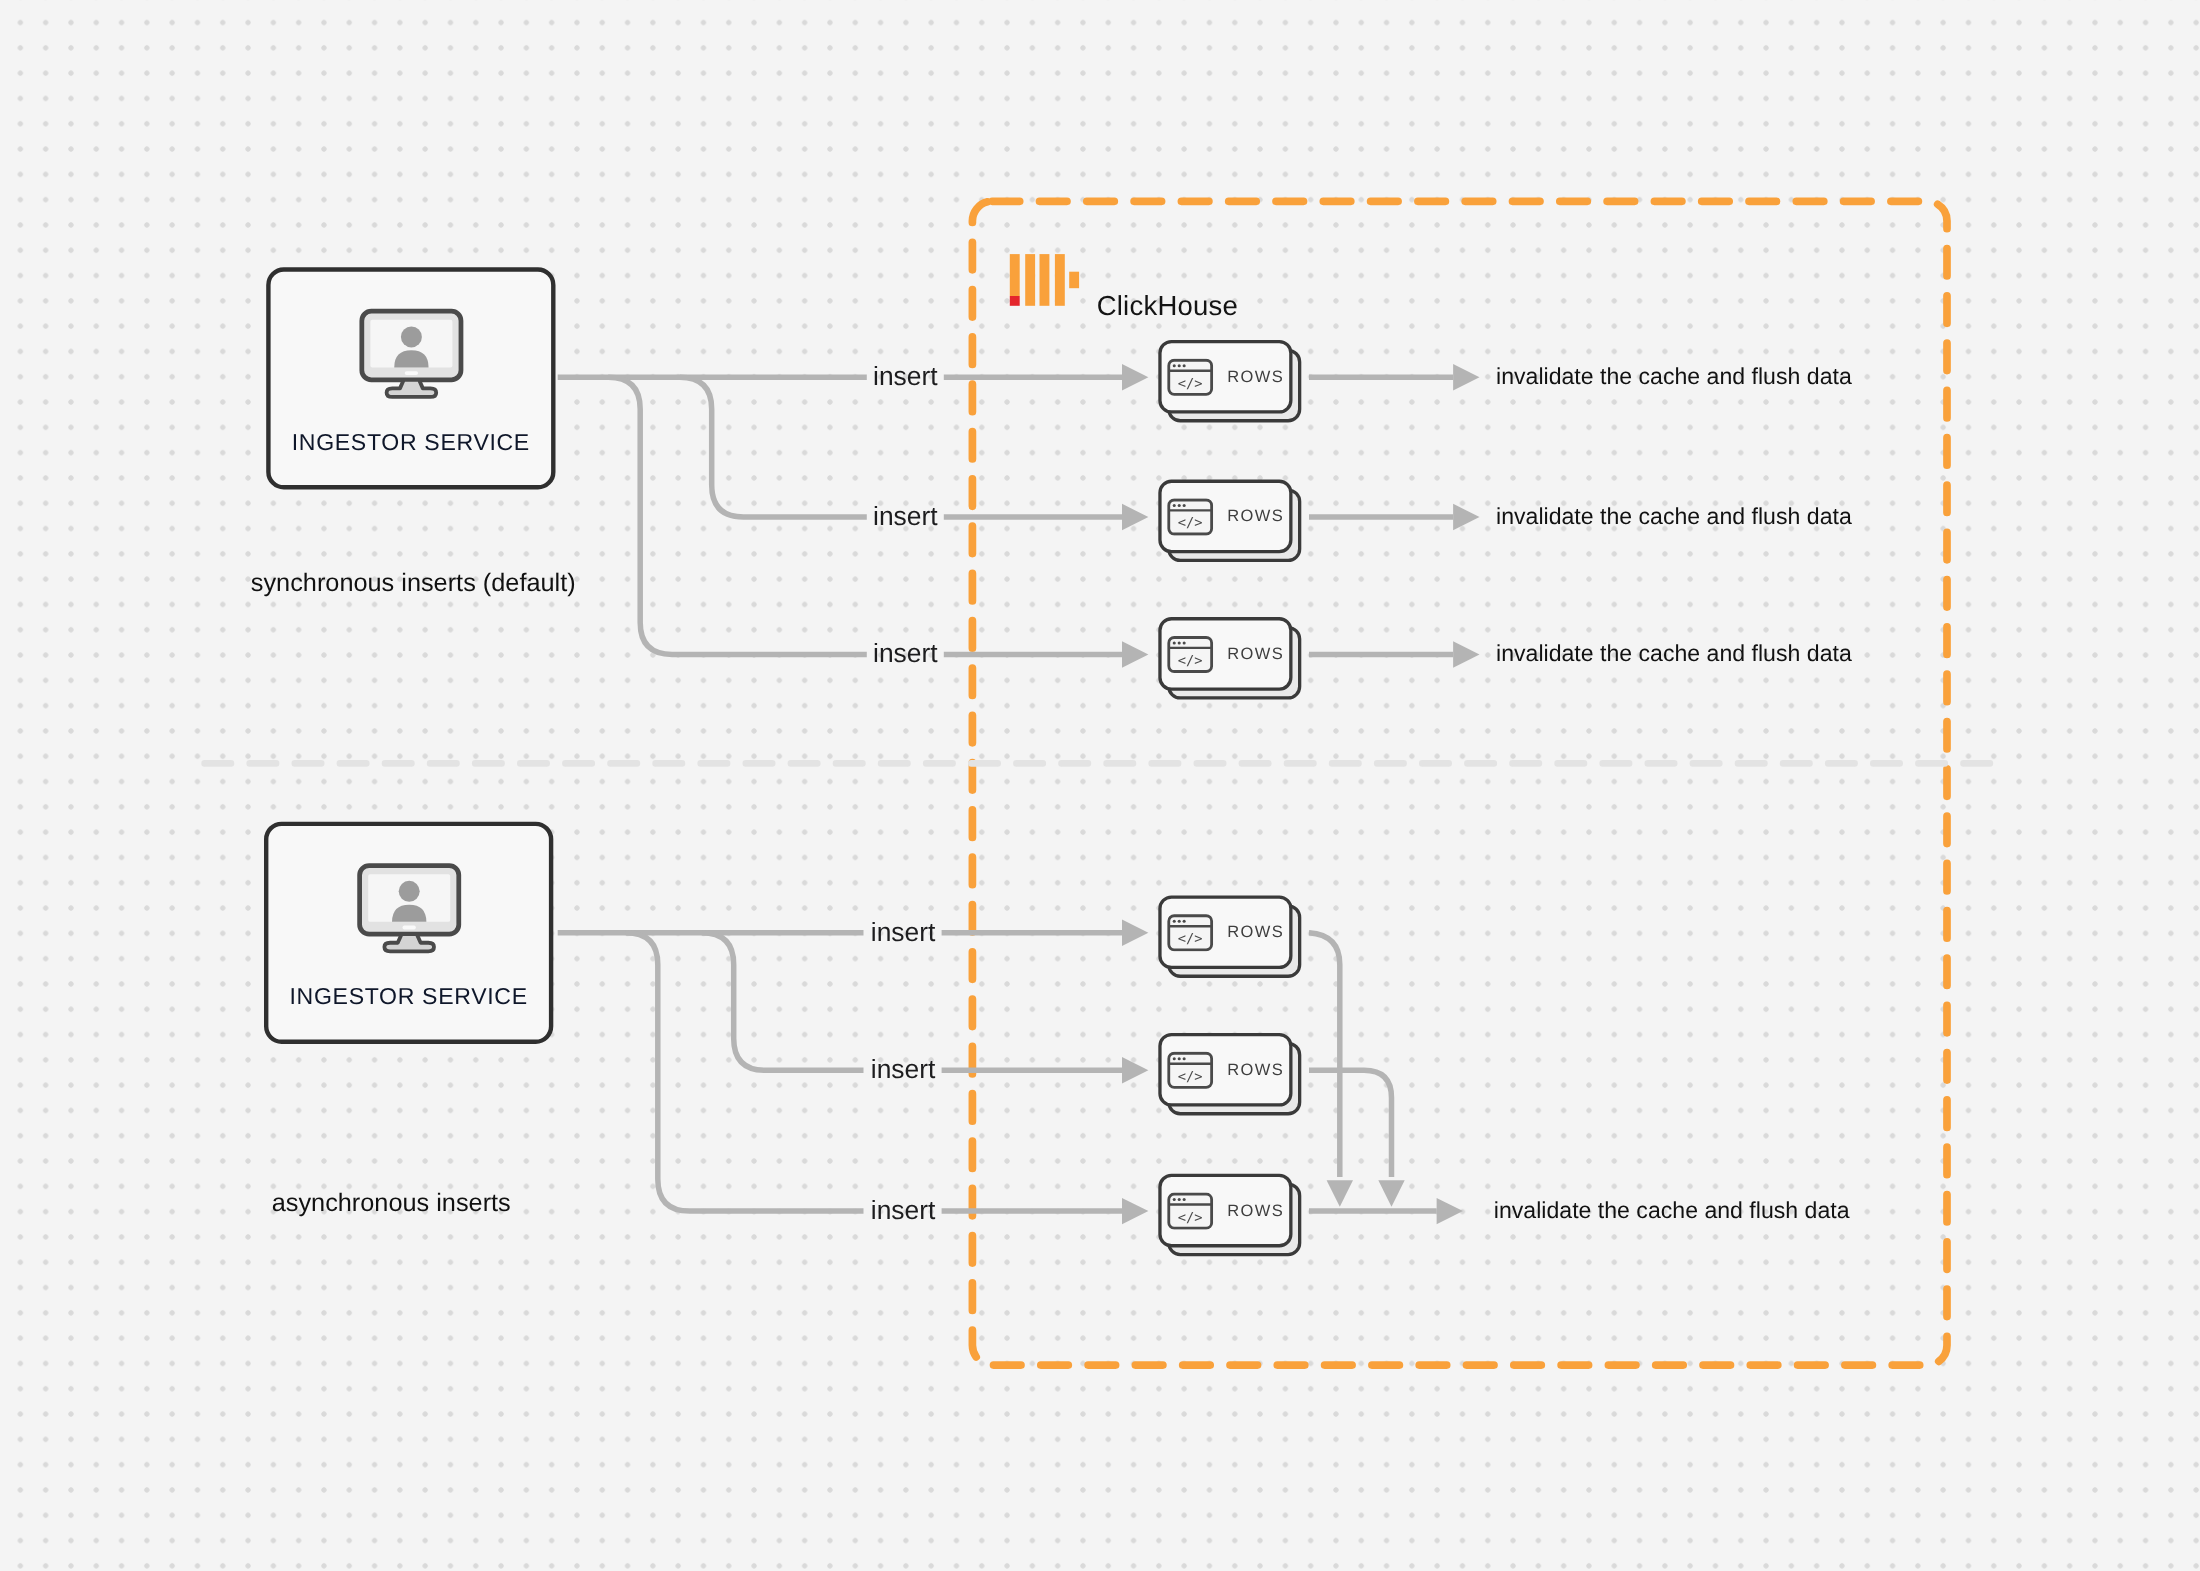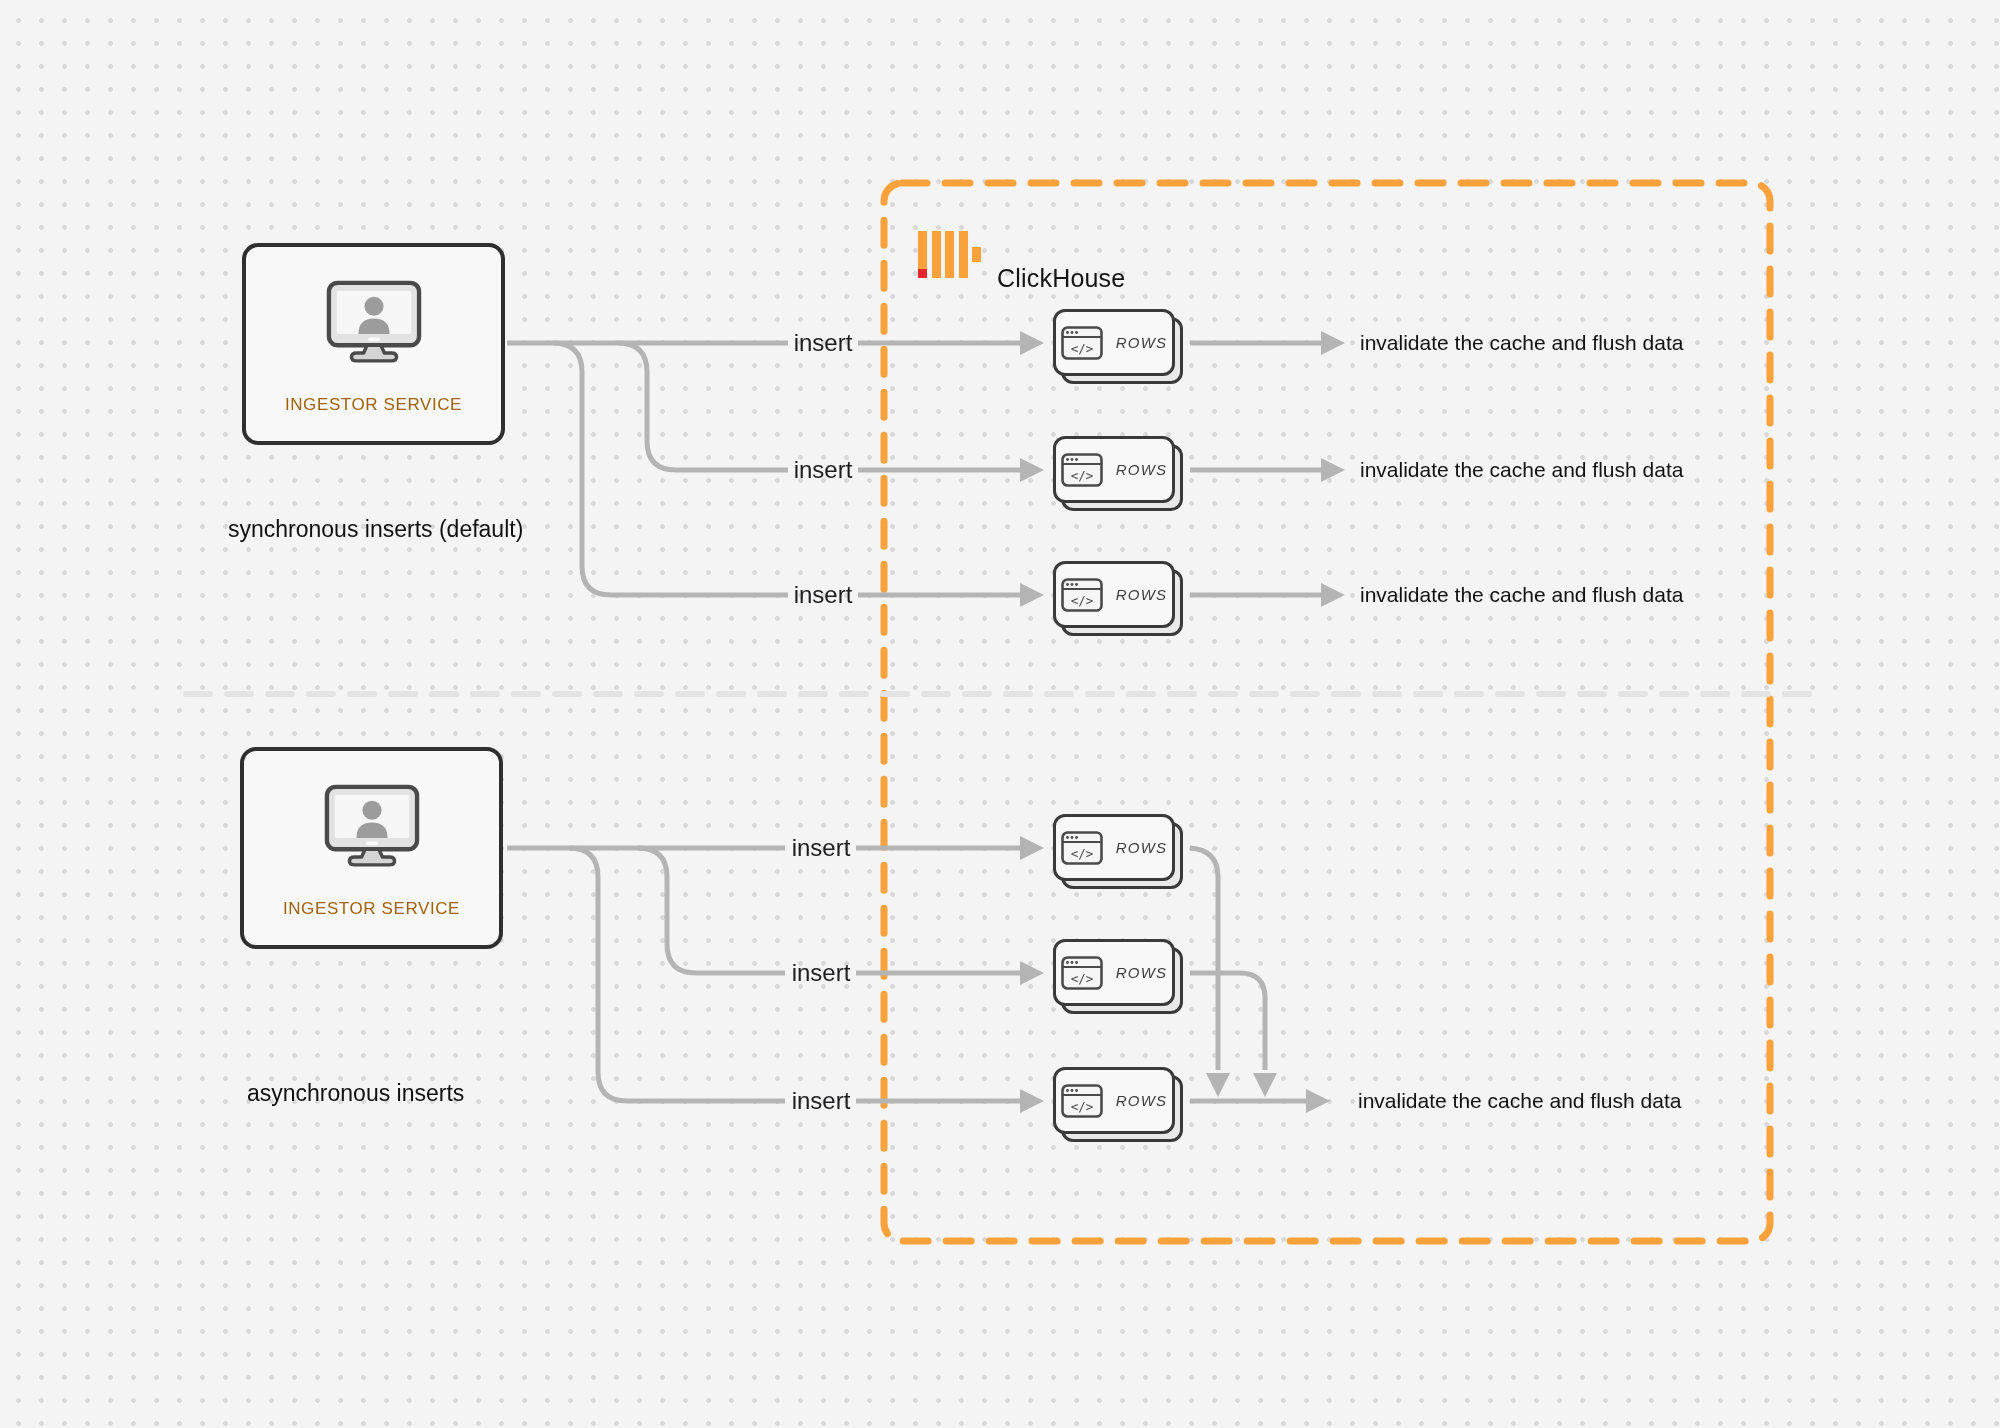--- a/index.html
+++ b/index.html
@@ -13,21 +13,21 @@
   .layer{position:absolute;left:0;top:0;}
   
   .service-box{
     position:absolute;width:263px;height:202px;
     background:#f8f8f8;border:4px solid #2f2f2f;border-radius:16px;
     box-sizing:border-box;
   }
   .service-box .monitor{position:absolute;left:50%;top:30px;transform:translateX(-50%);}
   .service-label{
     position:absolute;left:0;right:0;bottom:26px;text-align:center;
-    font-size:17px;letter-spacing:.6px;color:#a16207;
+    font-size:21px;letter-spacing:.6px;color:#0f172a;
   }
   
   .section-label{position:absolute;font-size:23px;font-weight:normal;color:#111;white-space:nowrap;}
   
   .insert-label{
     position:absolute;width:74px;text-align:center;height:28px;line-height:28px;
     font-size:24px;color:#1d1d1f;white-space:nowrap;transform:translateY(-50%);
   }
   
   .result-label{
@@ -39,21 +39,21 @@
   .card{
     position:absolute;width:122px;height:67px;box-sizing:border-box;
     border:3px solid #3a3a3a;border-radius:12px;
   }
   .card.shadow{left:8px;top:8px;background:#e9e9e9;}
   .card.main{
     left:0;top:0;background:#f8f8f8;
     display:flex;align-items:center;justify-content:center;gap:13px;
   }
   .card-label{
-    font-size:15px;font-style:italic;letter-spacing:1.2px;color:#3e3e3e;white-space:nowrap;
+    font-size:15px;letter-spacing:1.2px;color:#3e3e3e;white-space:nowrap;
   }
   
   .ch-logo{position:absolute;left:918px;top:216px;display:flex;align-items:center;gap:16px;}
   .ch-bars{display:flex;align-items:center;gap:4.5px;height:47px;}
   .ch-bar{width:9px;height:47px;background:#F9A13B;}
   .ch-bar.first{background:linear-gradient(to bottom,#F9A13B 0,#F9A13B 38px,#E4262C 38px,#E4262C 47px);}
   .ch-dot{width:9px;height:15px;background:#F9A13B;}
   .ch-name{font-size:25px;color:#141414;font-weight:500;letter-spacing:.2px;margin-top:48px;}
 </style>
 </head>

